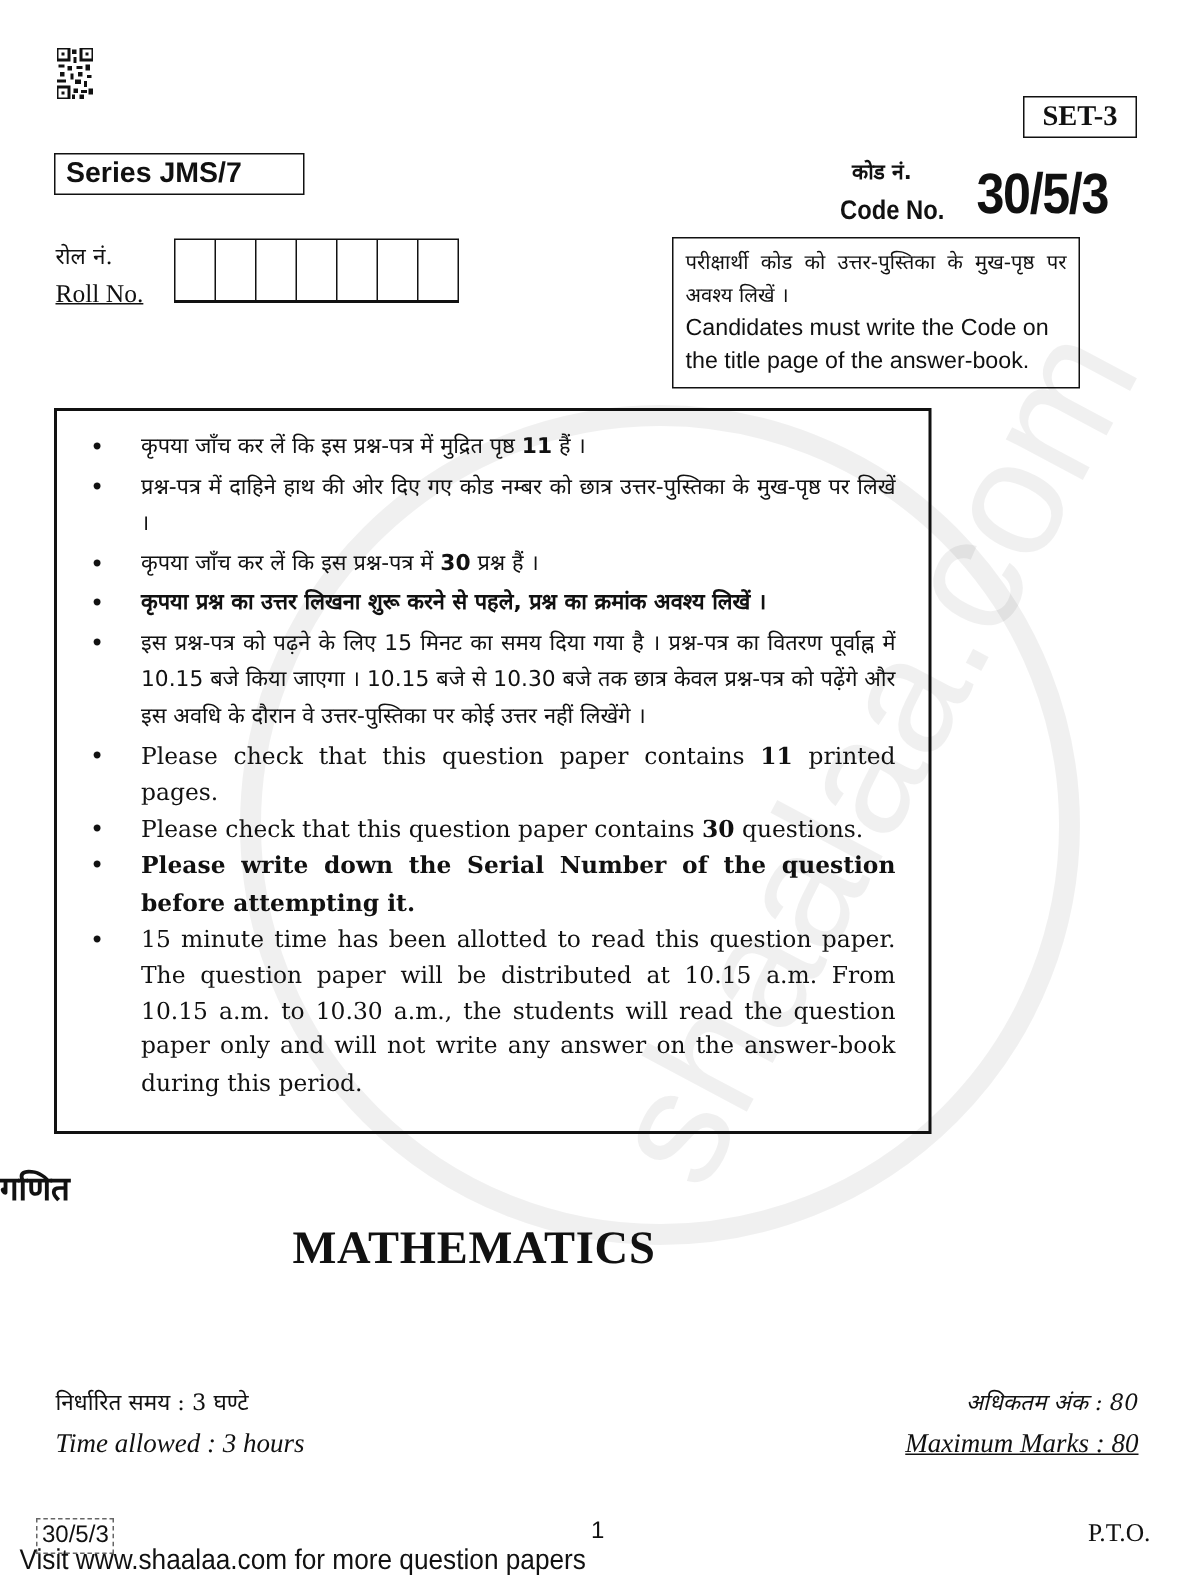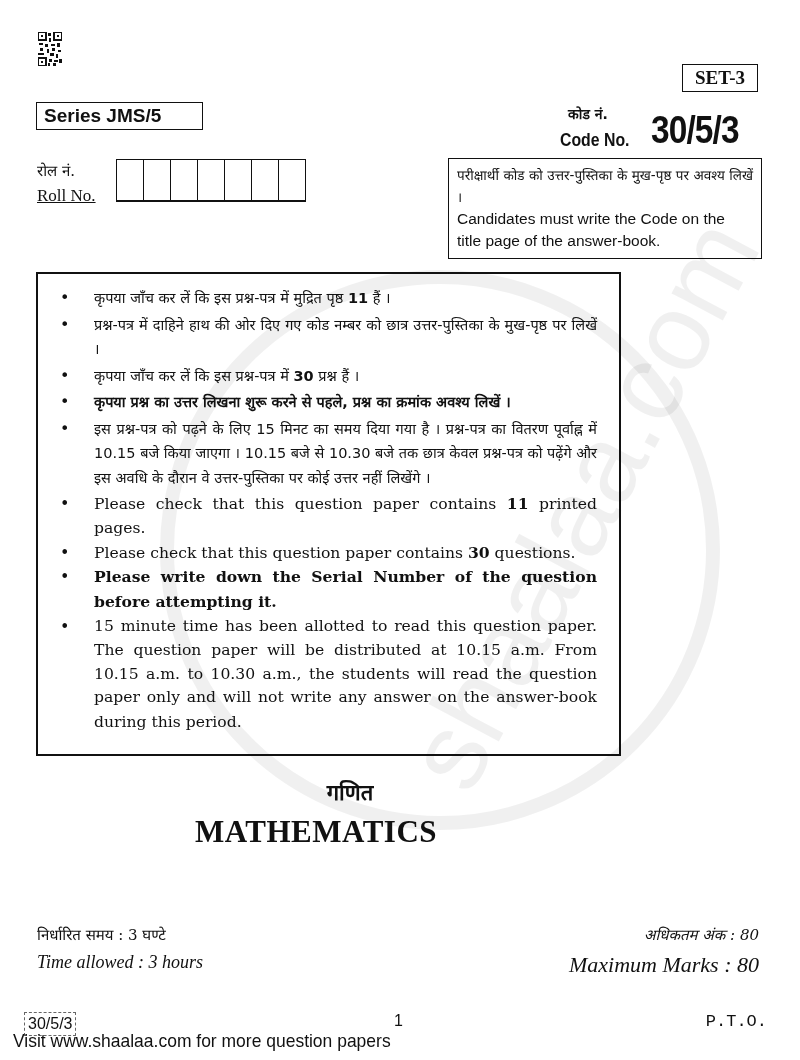--- a/index.html
+++ b/index.html
@@ -9,39 +9,39 @@
   .set-box { left:682px; top:64px; width:76px; height:28px; border:1.5px solid #111; box-sizing:border-box; font-family:"Liberation Serif", serif; font-weight:bold; font-size:19px; text-align:center; line-height:26px; }
   .series-box { left:36px; top:102px; width:167px; height:28px; border:1.5px solid #111; box-sizing:border-box; font-family:"Liberation Sans", sans-serif; font-weight:bold; font-size:19px; line-height:26px; padding-left:7px; }
   .code-hi { left:568px; top:104px; font-family:"DejaVu Sans", sans-serif; font-size:14px; font-weight:bold; }
   .code-label { left:560px; top:130px; font-family:"Liberation Sans", sans-serif; font-size:18px; font-weight:bold; transform:scaleX(0.88); transform-origin:left; }
   .code-num { left:651px; top:109px; font-family:"Liberation Sans", sans-serif; font-size:38px; font-weight:bold; letter-spacing:-1px; transform:scaleX(0.88); transform-origin:left; }
   .roll-hi { left:37px; top:160px; font-family:"DejaVu Serif", serif; font-size:15px; }
   .roll-en { left:37px; top:186px; font-family:"Liberation Serif", serif; font-size:17px;text-decoration:underline; }
   .roll-grid { left:116px; top:159px; display:flex; border:1.5px solid #111; border-bottom-width:2px; }
   .roll-cell { width:26px; height:40px; border-right:1.5px solid #111; }
   .roll-cell:last-child { border-right:none; }
-  .code-note { left:448px; top:158px; width:314px; height:101px; border:1.5px solid #111; box-sizing:border-box; padding:5px 8px; font-family:"Liberation Sans", sans-serif; font-size:15.5px; line-height:22px; }
+  .code-note { left:448px; top:158px; width:272px; height:101px; border:1.5px solid #111; box-sizing:border-box; padding:5px 8px; font-family:"Liberation Sans", sans-serif; font-size:15.5px; line-height:22px; }
   .code-note .hi { font-family:"DejaVu Sans", sans-serif; font-size:13.5px; line-height:22px; text-align:justify; }
   .instr { left:36px; top:272px; width:585px; height:484px; border:2px solid #111; box-sizing:border-box; padding:12px 22px 8px 22px; }
   .instr ul { list-style:none; margin:0; padding:0; }
   .instr li { position:relative; padding-left:34px; text-align:justify; }
   .instr li::before { content:"\2022"; position:absolute; left:0; top:0; font-size:16px; }
   .hi-item { font-family:"DejaVu Sans", sans-serif; font-size:14.5px; line-height:24.5px; margin-bottom:2px; }
   .en-item { font-family:"DejaVu Serif", serif; font-size:15.6px; line-height:23.8px; }
   .watermark { left:160px; top:270px; width:560px; height:560px; border-radius:50%; border:14px solid rgba(0,0,0,0.06); box-sizing:border-box; pointer-events:none; }
   .wm-text { left:270px; top:440px; font-family:"Liberation Sans", sans-serif; font-size:110px; color:rgba(0,0,0,0.06); transform:rotate(-62deg); transform-origin:center; pointer-events:none; }
-  .subject-hi { left:0; width:700px; top:776px; text-align:center; font-family:"DejaVu Sans", sans-serif; font-size:22px; font-weight:bold; }
+  .subject-hi { left:0; width:700px; top:776px; font-family:"DejaVu Sans", sans-serif; font-size:22px; font-weight:bold; }
   .subject-en { left:0; width:632px; top:814px; text-align:center; font-family:"Liberation Serif", serif; font-size:31px; font-weight:bold; letter-spacing:0.5px; }
   .time-hi { left:37px; top:924px; font-family:"DejaVu Serif", serif; font-size:15px; }
   .time-en { left:37px; top:952px; font-family:"Liberation Serif", serif; font-style:italic; font-size:18px; }
   .marks-hi { right:41px; top:924px; font-family:"DejaVu Serif", serif; font-style:italic; font-size:15px; text-align:left; }
-  .marks-en { right:41px; top:952px; font-family:"Liberation Serif", serif; font-style:italic; font-size:22px; text-align:right; }
+  .marks-en { right:41px; top:952px; font-family:"Liberation Serif", serif; font-style:italic; font-size:18px; text-align:right;text-decoration:underline; }
   .footer-code { left:24px; top:1012px; height:22px; border:1px dashed #666; padding:0 3px; font-family:"Liberation Sans", sans-serif; font-size:16px; line-height:22px; }
   .page-num { left:394px; top:1012px; font-family:"Liberation Sans", sans-serif; font-size:16px; }
-  .pto { right:33px; top:1012px; font-family:Liberation Mono, monospace; font-size:17px; }
+  .pto { right:33px; top:1012px; font-family:Liberation Serif, serif; font-size:17px; }
   .visit { left:13px; top:1030px; font-family:"Liberation Sans", sans-serif; font-size:19px; transform:scaleX(0.92); transform-origin:left; }
 </style>
 </head>
 <body>
 
 <div class="abs watermark"></div>
 <div class="abs wm-text">shaalaa.com</div>
 
 <svg class="abs qr" viewBox="0 0 24 34">
   <rect x="0" y="0" width="8" height="8" fill="none" stroke="#111" stroke-width="2"></rect>
@@ -64,21 +64,21 @@
   <rect x="12" y="21" width="4" height="3" fill="#111"></rect>
   <rect x="18" y="22" width="2" height="4" fill="#111"></rect>
   <rect x="11" y="27" width="3" height="3" fill="#111"></rect>
   <rect x="16" y="28" width="4" height="2" fill="#111"></rect>
   <rect x="21" y="27" width="3" height="4" fill="#111"></rect>
   <rect x="10" y="31" width="2" height="3" fill="#111"></rect>
   <rect x="15" y="31" width="3" height="3" fill="#111"></rect>
 </svg>
 
 <div class="abs set-box">SET-3</div>
-<div class="abs series-box">Series JMS/5</div>
+<div class="abs series-box">Series JMS/7</div>
 <div class="abs code-hi">कोड नं.</div>
 <div class="abs code-label">Code No.</div>
 <div class="abs code-num">30/5/3</div>
 
 <div class="abs roll-hi">रोल नं.</div>
 <div class="abs roll-en">Roll No.</div>
 <div class="abs roll-grid">
   <div class="roll-cell"></div>
   <div class="roll-cell"></div>
   <div class="roll-cell"></div>

